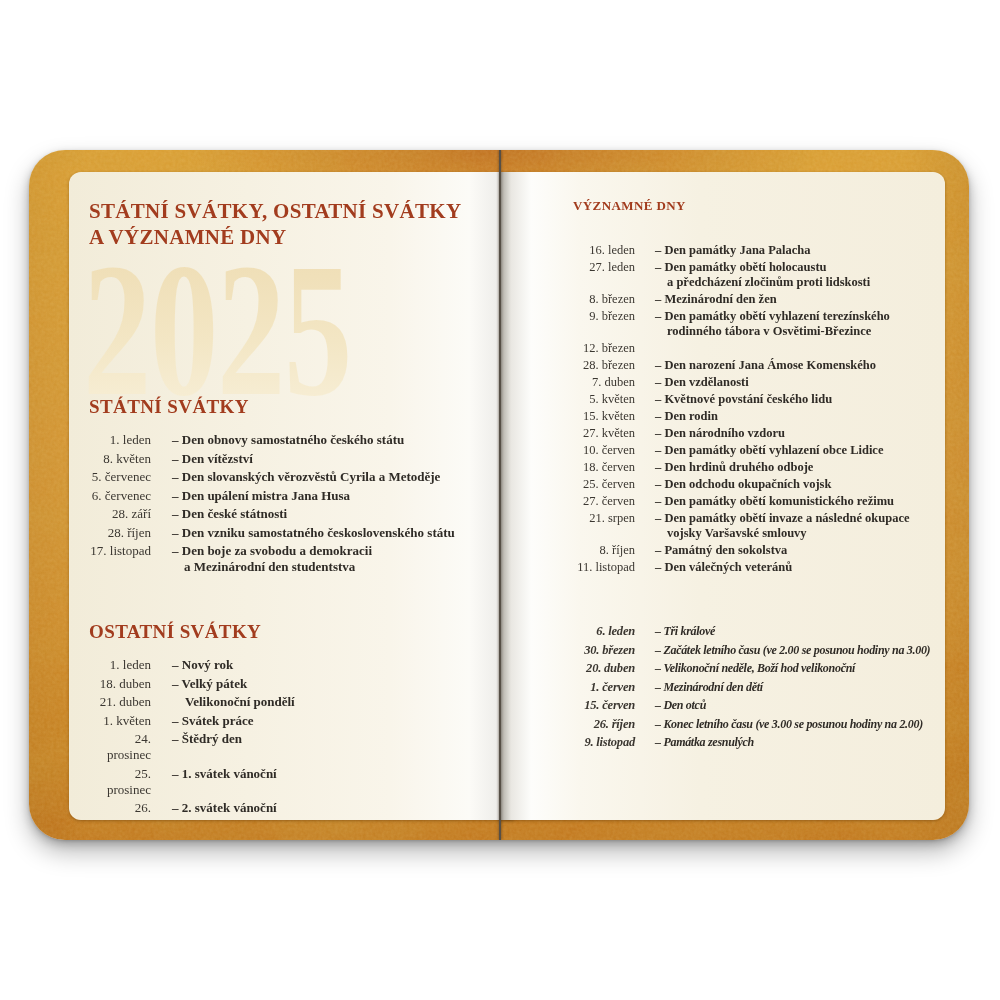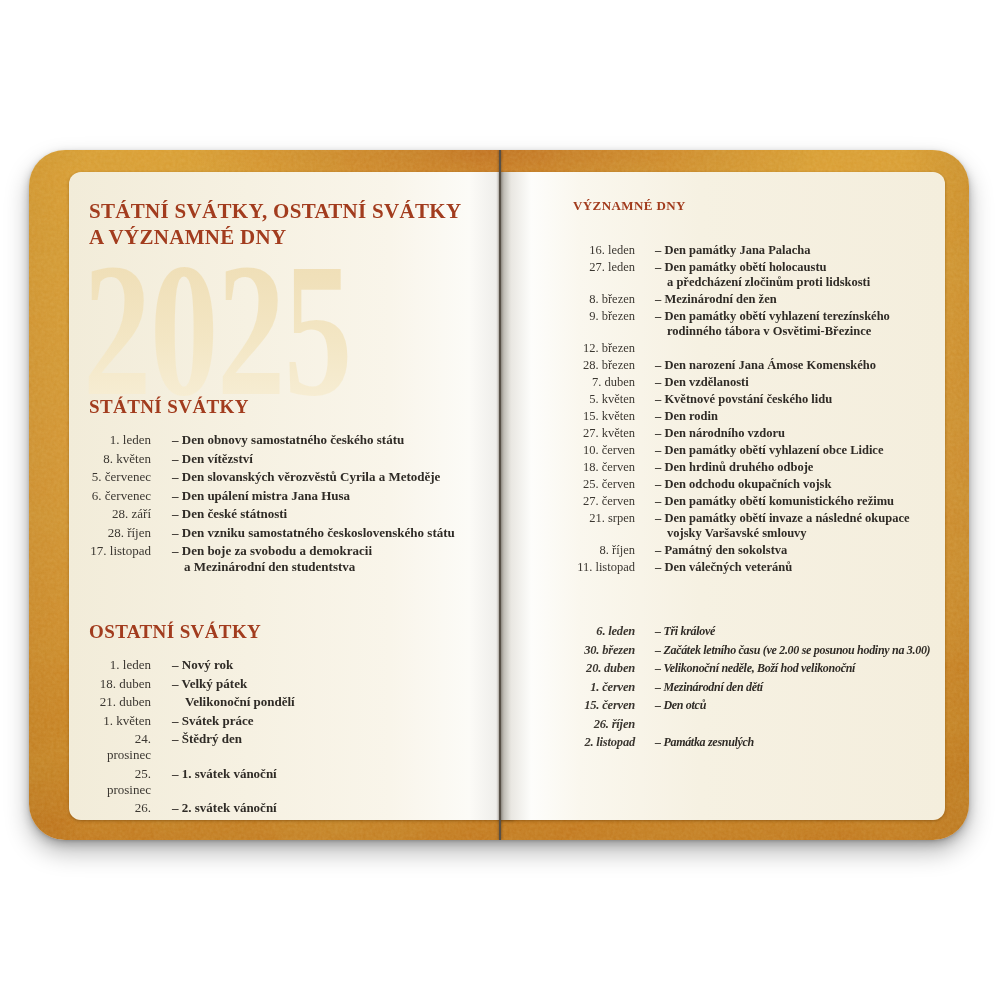--- a/index.html
+++ b/index.html
@@ -281,24 +281,25 @@
             <span class="desc">– Mezinárodní den dětí</span>
           </div>
 
           <div class="row">
             <span class="date">15. červen</span>
             <span class="desc">– Den otců</span>
           </div>
 
           <div class="row">
             <span class="date">26. říjen</span>
-          </div>
-
-          <div class="row">
-            <span class="date">2. listopad</span>
+            <span class="desc">– Konec letního času (ve 3.00 se posunou hodiny na 2.00)</span>
+          </div>
+
+          <div class="row">
+            <span class="date">9. listopad</span>
             <span class="desc">– Památka zesnulých</span>
           </div>
         </div>
     </div>
 
     <div class="spine"></div>
   </div>
 </div>
 
 </body></html>

